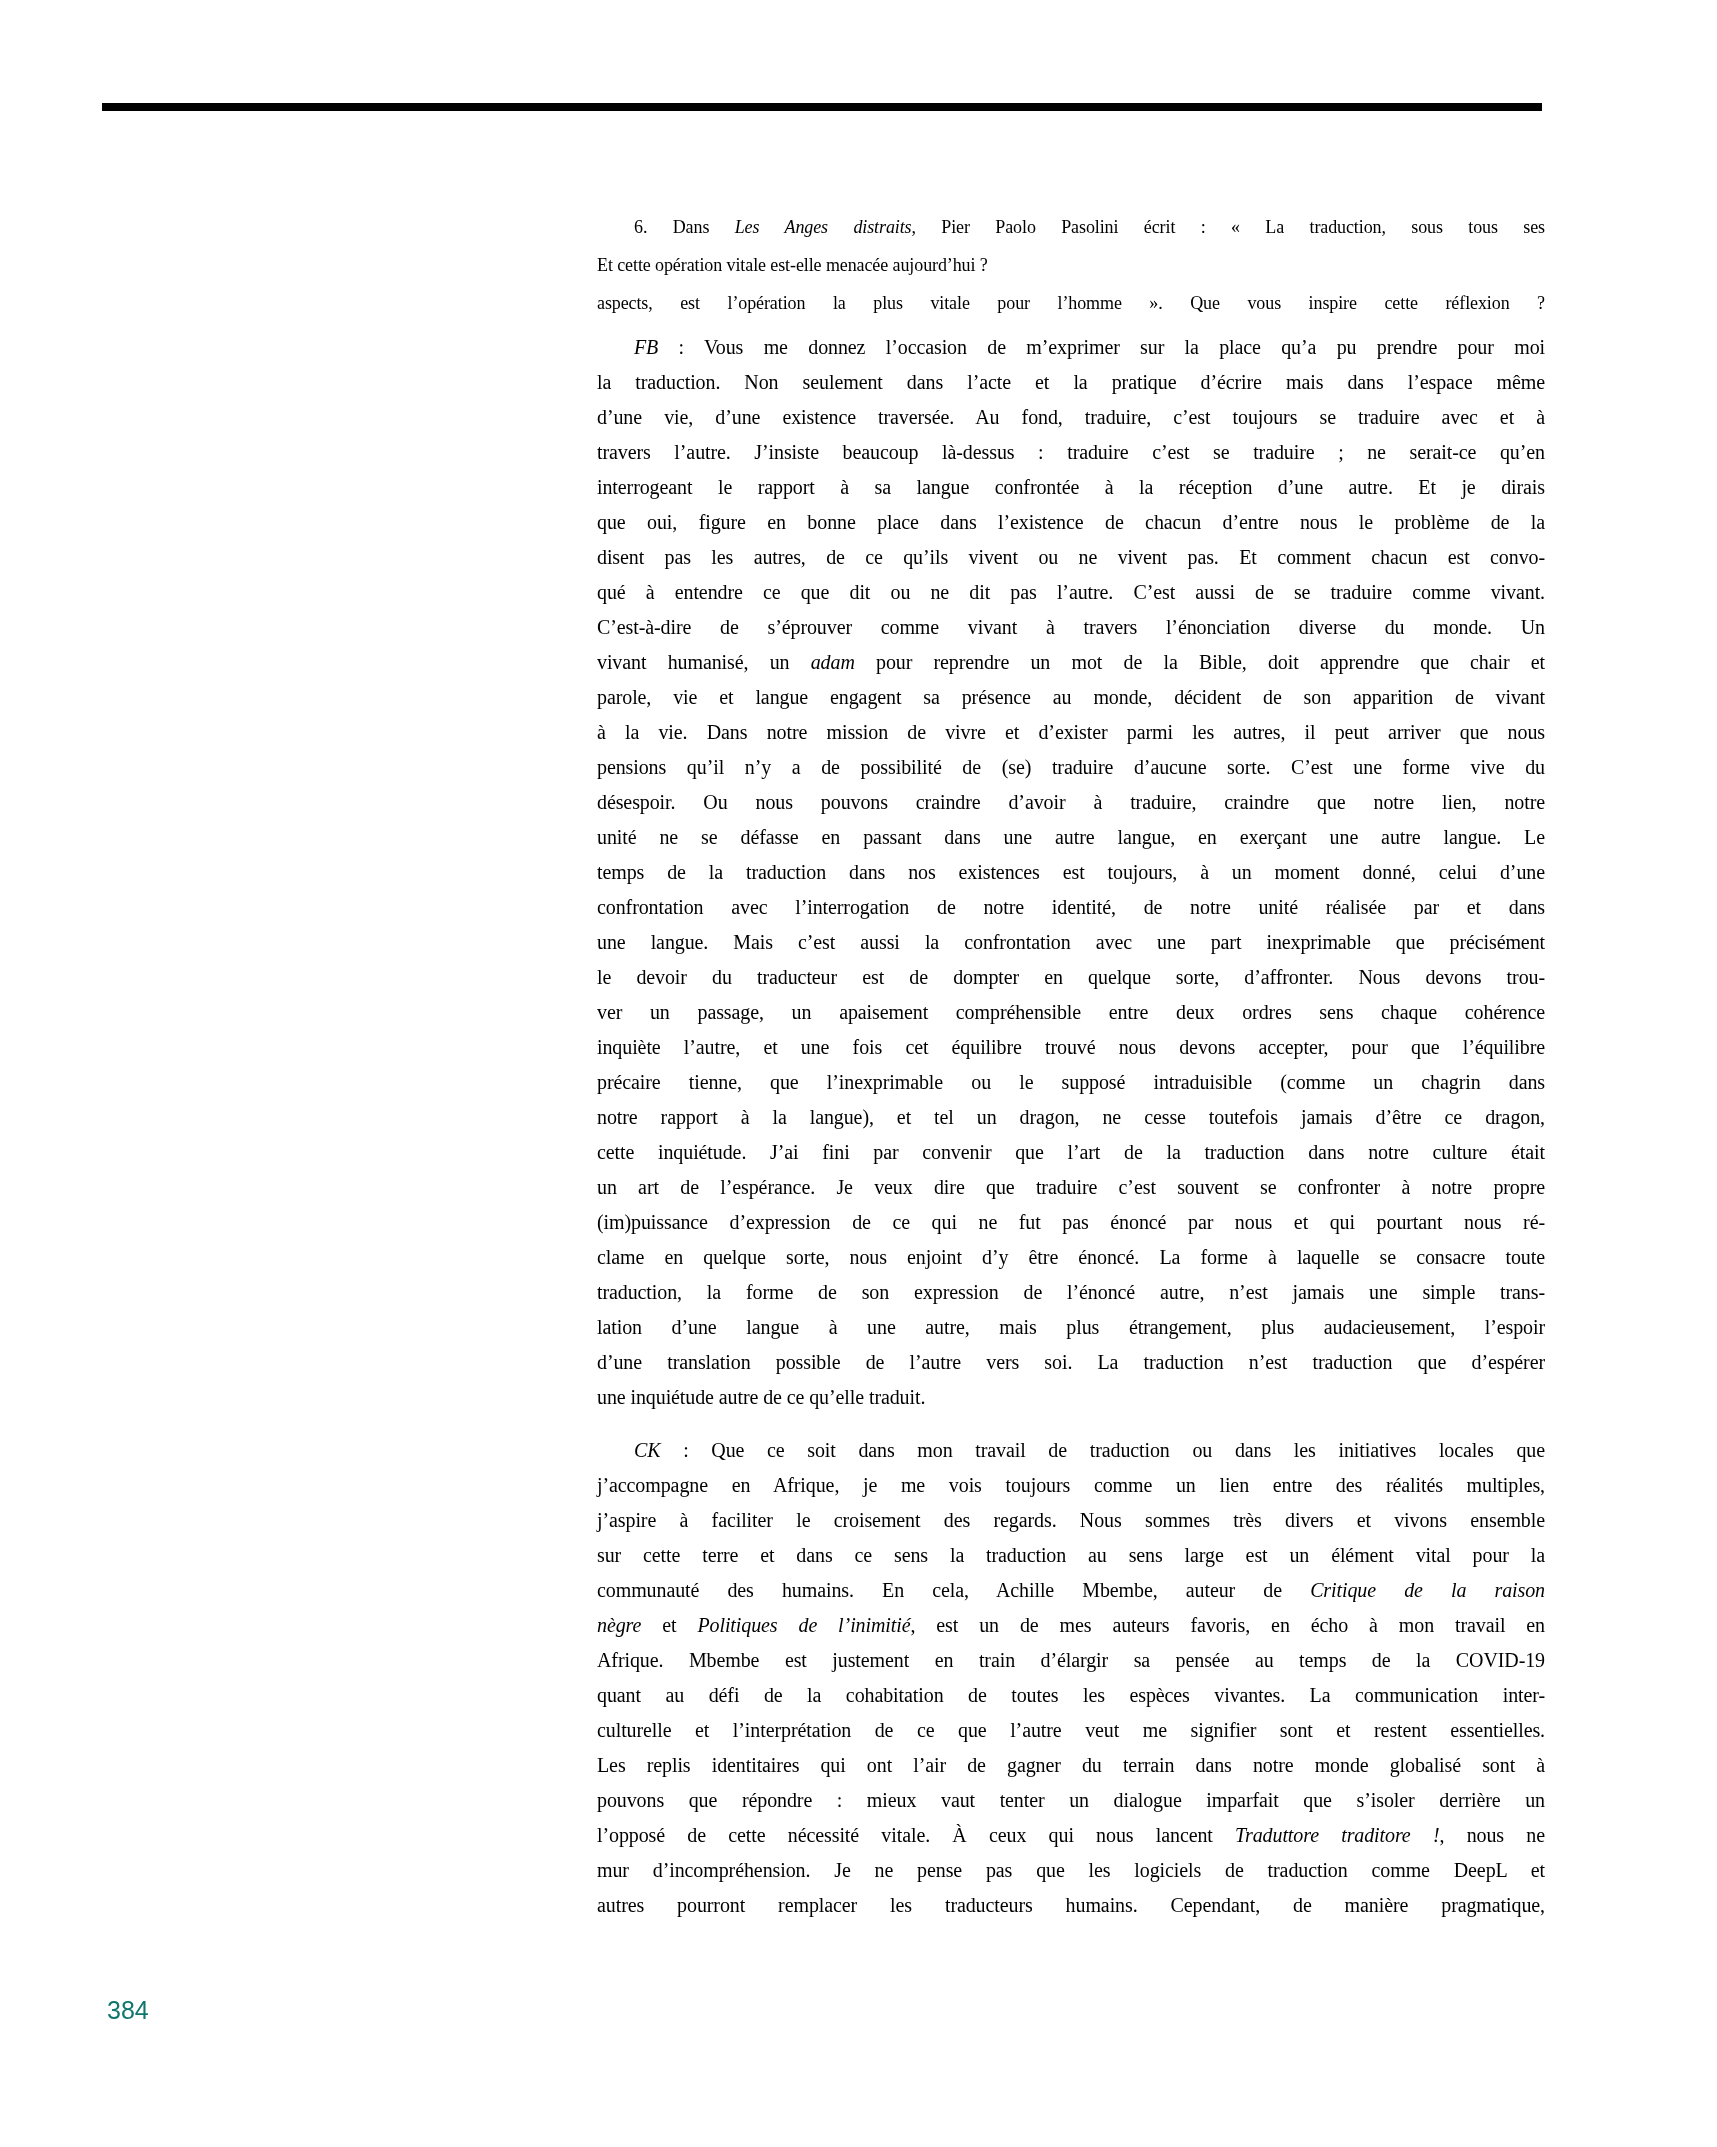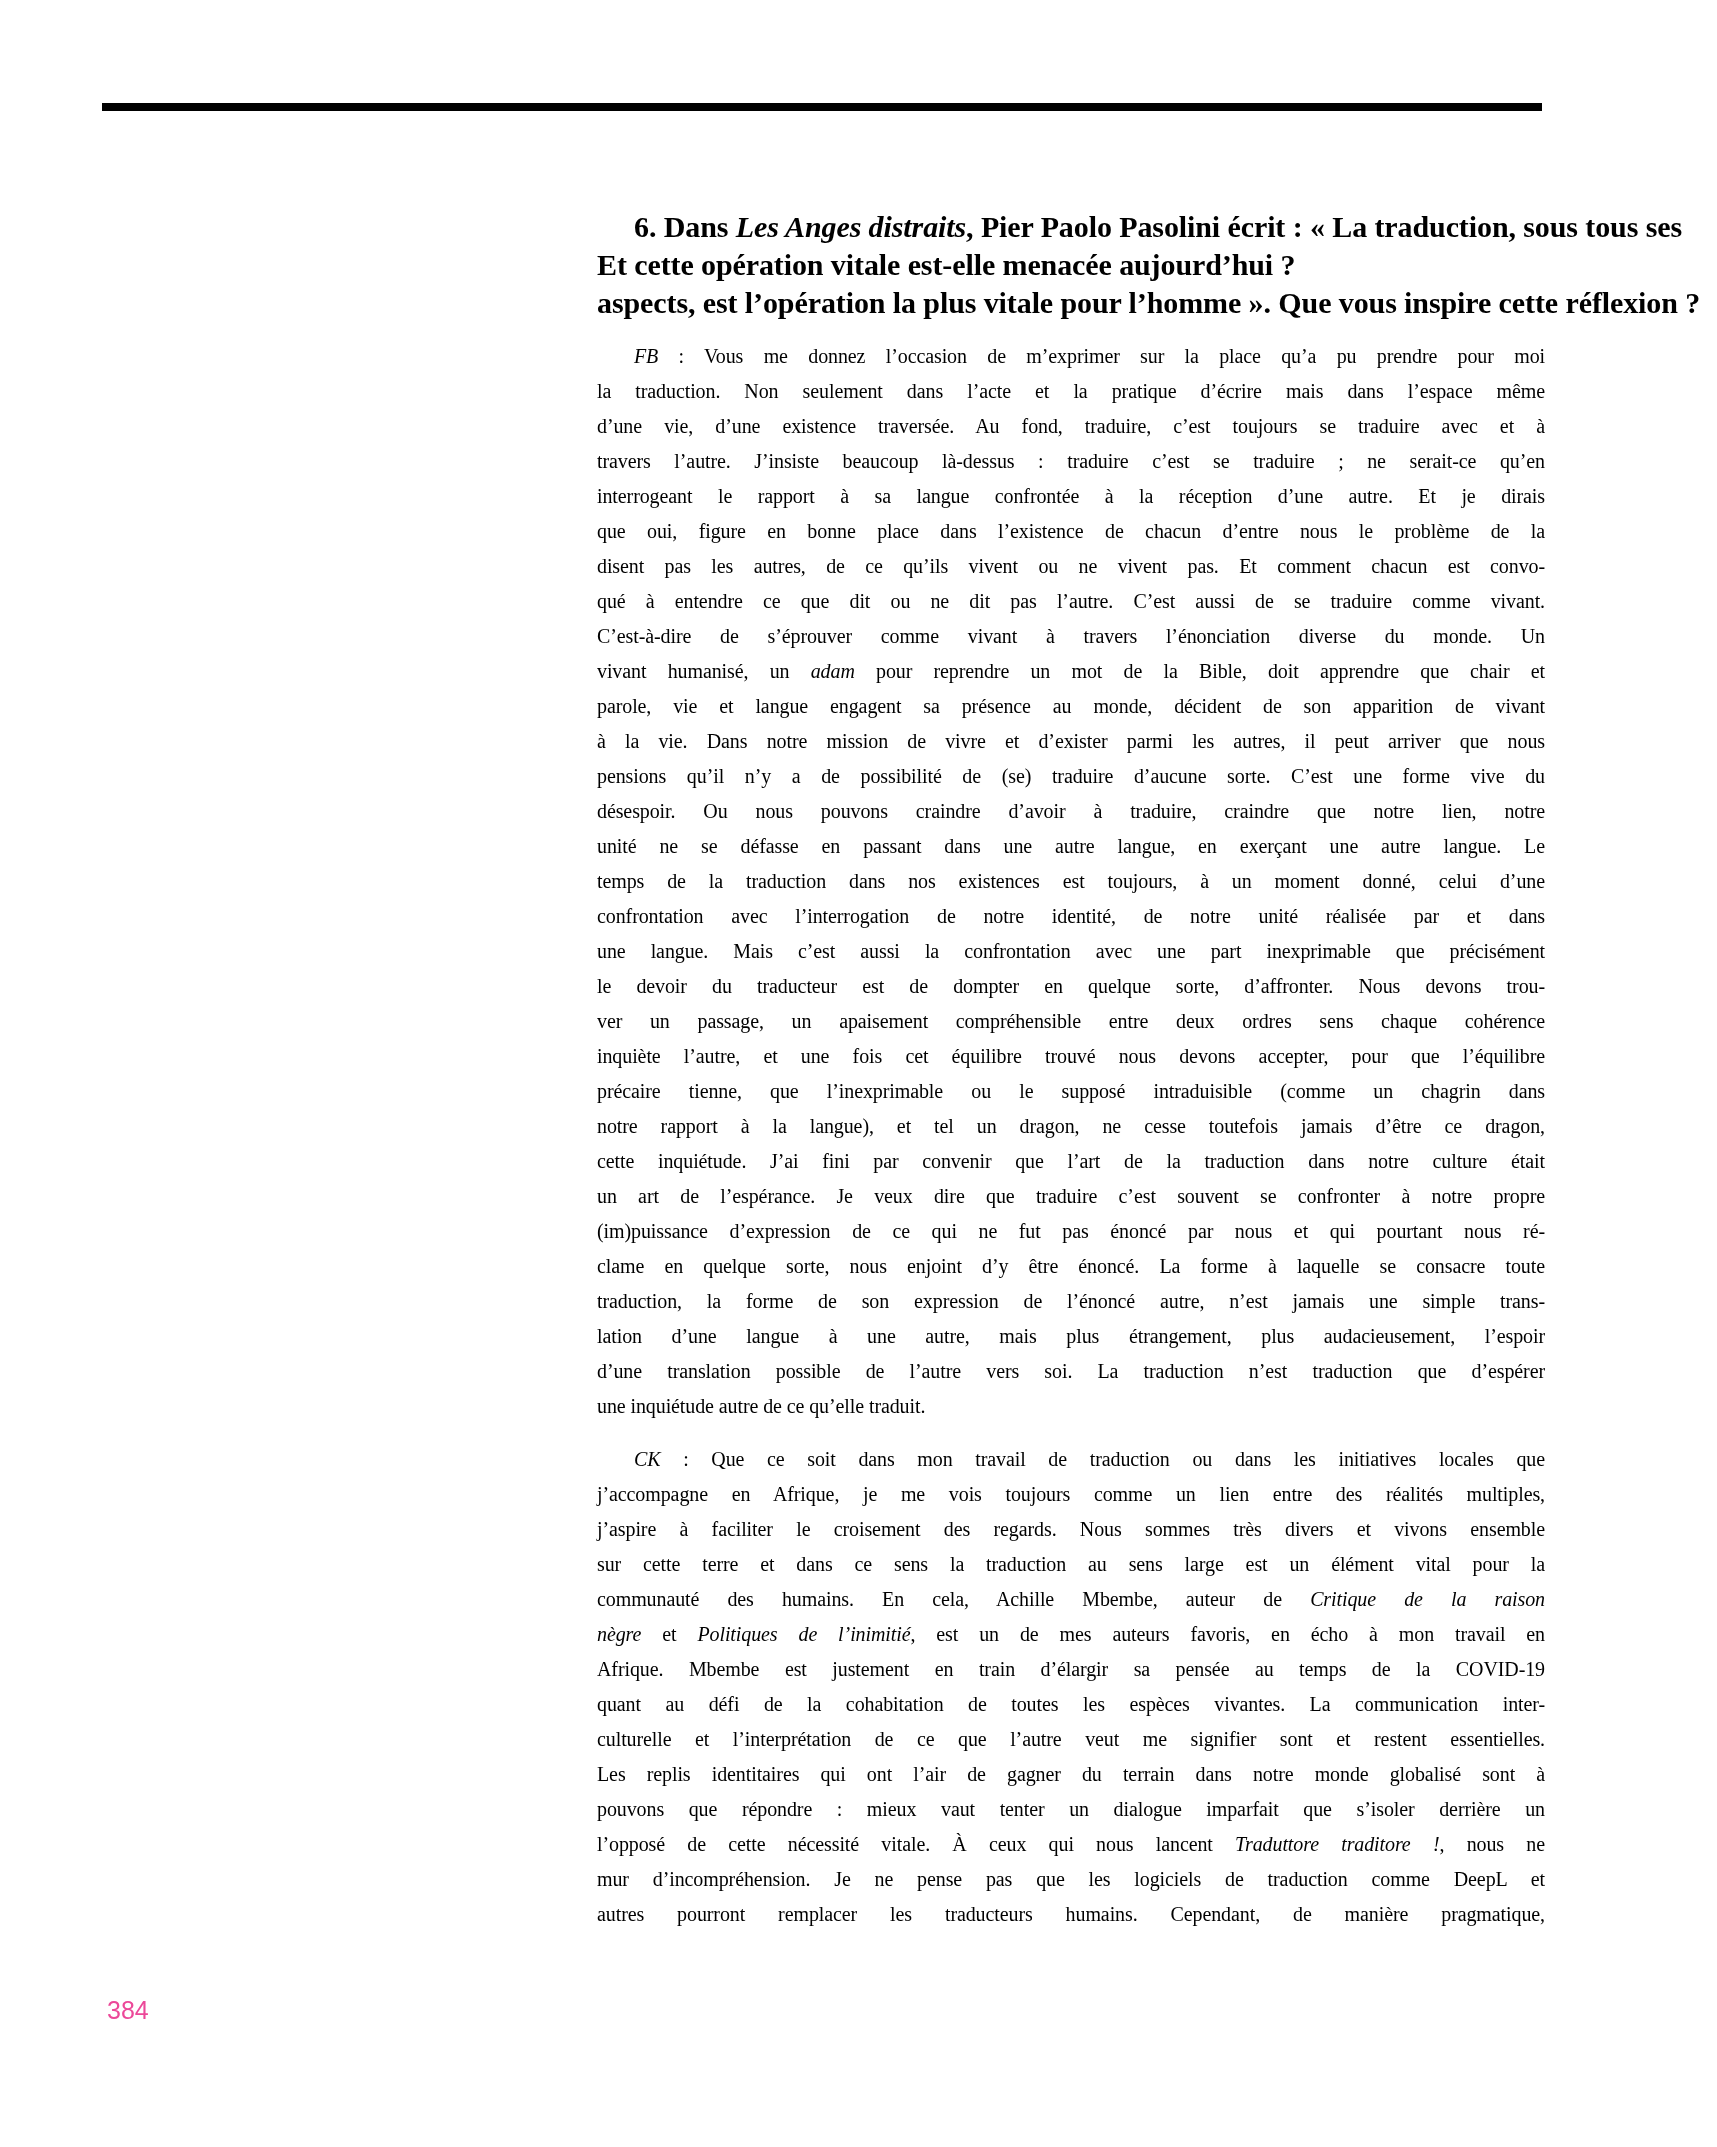--- a/index.html
+++ b/index.html
@@ -20,41 +20,41 @@
     height: 8.2px;
     background: #000000;
   }
   .column {
     position: absolute;
     left: 597px;
     top: 208px;
     width: 948px;
   }
   .para { margin: 0 0 18.3px 0; }
-  .para.q { font-weight: bold; font-size: 30px; margin-bottom: 17px; }
+  .para.q { font-weight: normal; font-size: 18px; margin-bottom: 8px; }
   .para.a { font-size: 20px; }
   .line {
     white-space: nowrap;
     text-align: justify;
     text-align-last: justify;
     letter-spacing: -0.1px;
   }
   .para.q .line { line-height: 38px; }
   .para.a .line { line-height: 35px; }
   .line.first { text-indent: 37px; }
   .line.short { text-align: left; text-align-last: left; }
   .it { font-style: italic; }
   .pagenum {
     position: absolute;
     left: 107px;
     top: 1997px;
     font-family: "Liberation Sans", "DejaVu Sans", sans-serif;
     font-size: 25px;
     line-height: 27.4px;
-    color: #ec4899;
+    color: #0f766e;
   }
 </style>
 </head>
 <body>
 
 <div class="page">
   <div class="rule"></div>
   <div class="column">
       <div class="para q">
         <div class="line first"><span>6. Dans </span><span class="it">Les Anges distraits</span><span>, Pier Paolo Pasolini écrit : « La traduction, sous tous ses</span></div>

